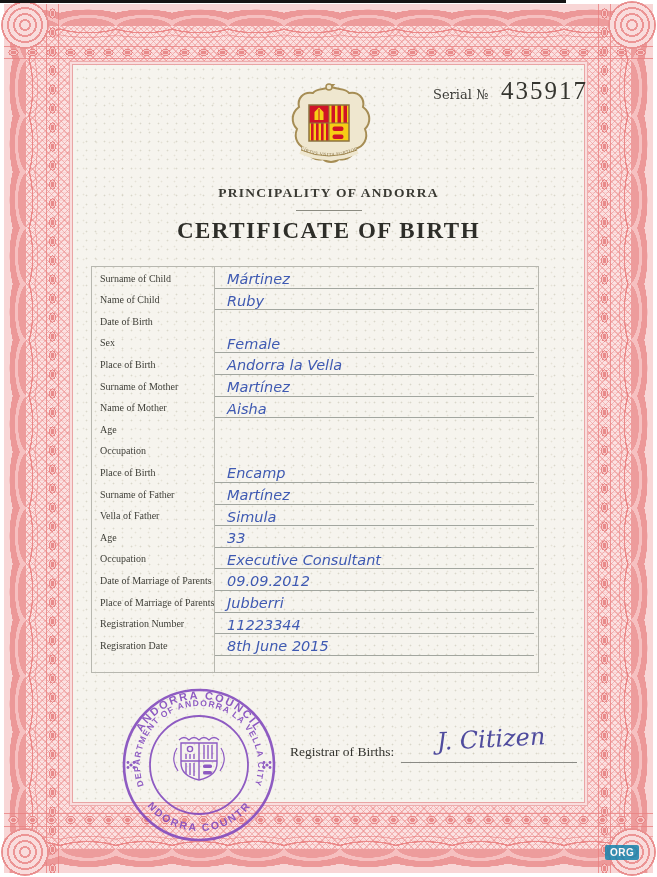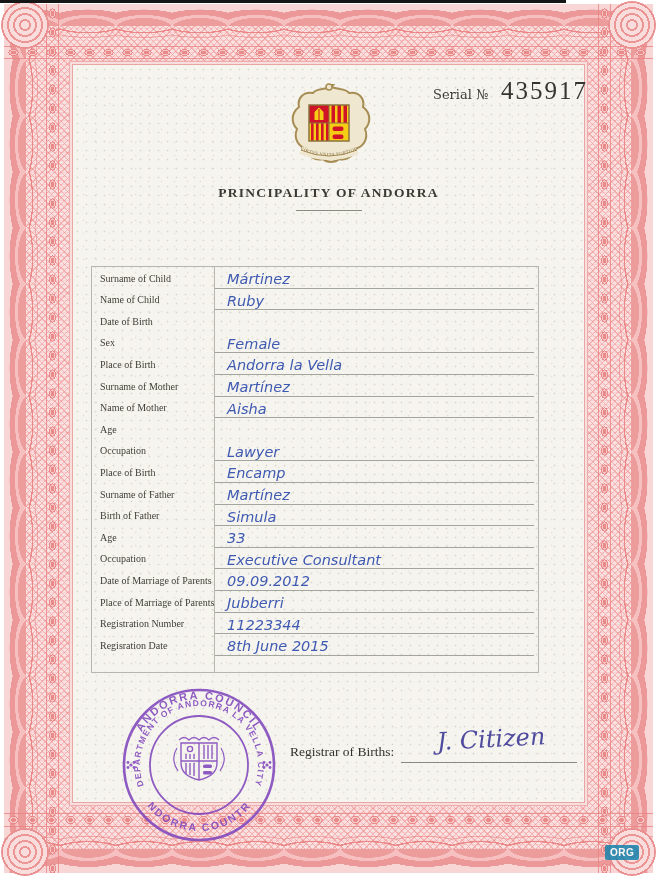--- a/index.html
+++ b/index.html
@@ -158,20 +158,21 @@
       <line x1="28" y1="42" x2="68" y2="42" stroke="#8c7340" stroke-width="1"></line>
       <path id="motto-arc" d="M20,69 Q48,81 76,69" fill="none" stroke="#efe7cf" stroke-width="8"></path>
       <path d="M20,69 Q48,81 76,69" fill="none" stroke="#a68d54" stroke-width="1"></path>
       <text font-size="4.6" fill="#8a7344" font-family="Liberation Serif, serif" letter-spacing="0.4">
         <textPath href="#motto-arc" startOffset="50%" text-anchor="middle">VIRTVS VNITA FORTIOR</textPath>
       </text>
     </svg>
 
     <div class="country">PRINCIPALITY OF ANDORRA</div>
     <div class="hdr-divider"></div>
+    <div class="cert-title">CERTIFICATE OF BIRTH</div>
 
     <div class="form">
 
         <div class="row">
           <div class="flabel">Surname of Child</div>
           <div class="fvalue">Mártinez</div>
         </div>
 
         <div class="row">
           <div class="flabel">Name of Child</div>
@@ -201,35 +202,34 @@
           <div class="flabel">Name of Mother</div>
           <div class="fvalue">Aisha</div>
         </div>
 
         <div class="row">
           <div class="flabel">Age</div>
         </div>
 
         <div class="row">
           <div class="flabel">Occupation</div>
-          <div class="fvalue">Lawyer</div>
         </div>
 
         <div class="row">
           <div class="flabel">Place of Birth</div>
           <div class="fvalue">Encamp</div>
         </div>
 
         <div class="row">
           <div class="flabel">Surname of Father</div>
           <div class="fvalue">Martínez</div>
         </div>
 
         <div class="row">
-          <div class="flabel">Birth of Father</div>
+          <div class="flabel">Vella of Father</div>
           <div class="fvalue">Simula</div>
         </div>
 
         <div class="row">
           <div class="flabel">Age</div>
           <div class="fvalue">33</div>
         </div>
 
         <div class="row">
           <div class="flabel">Occupation</div>

